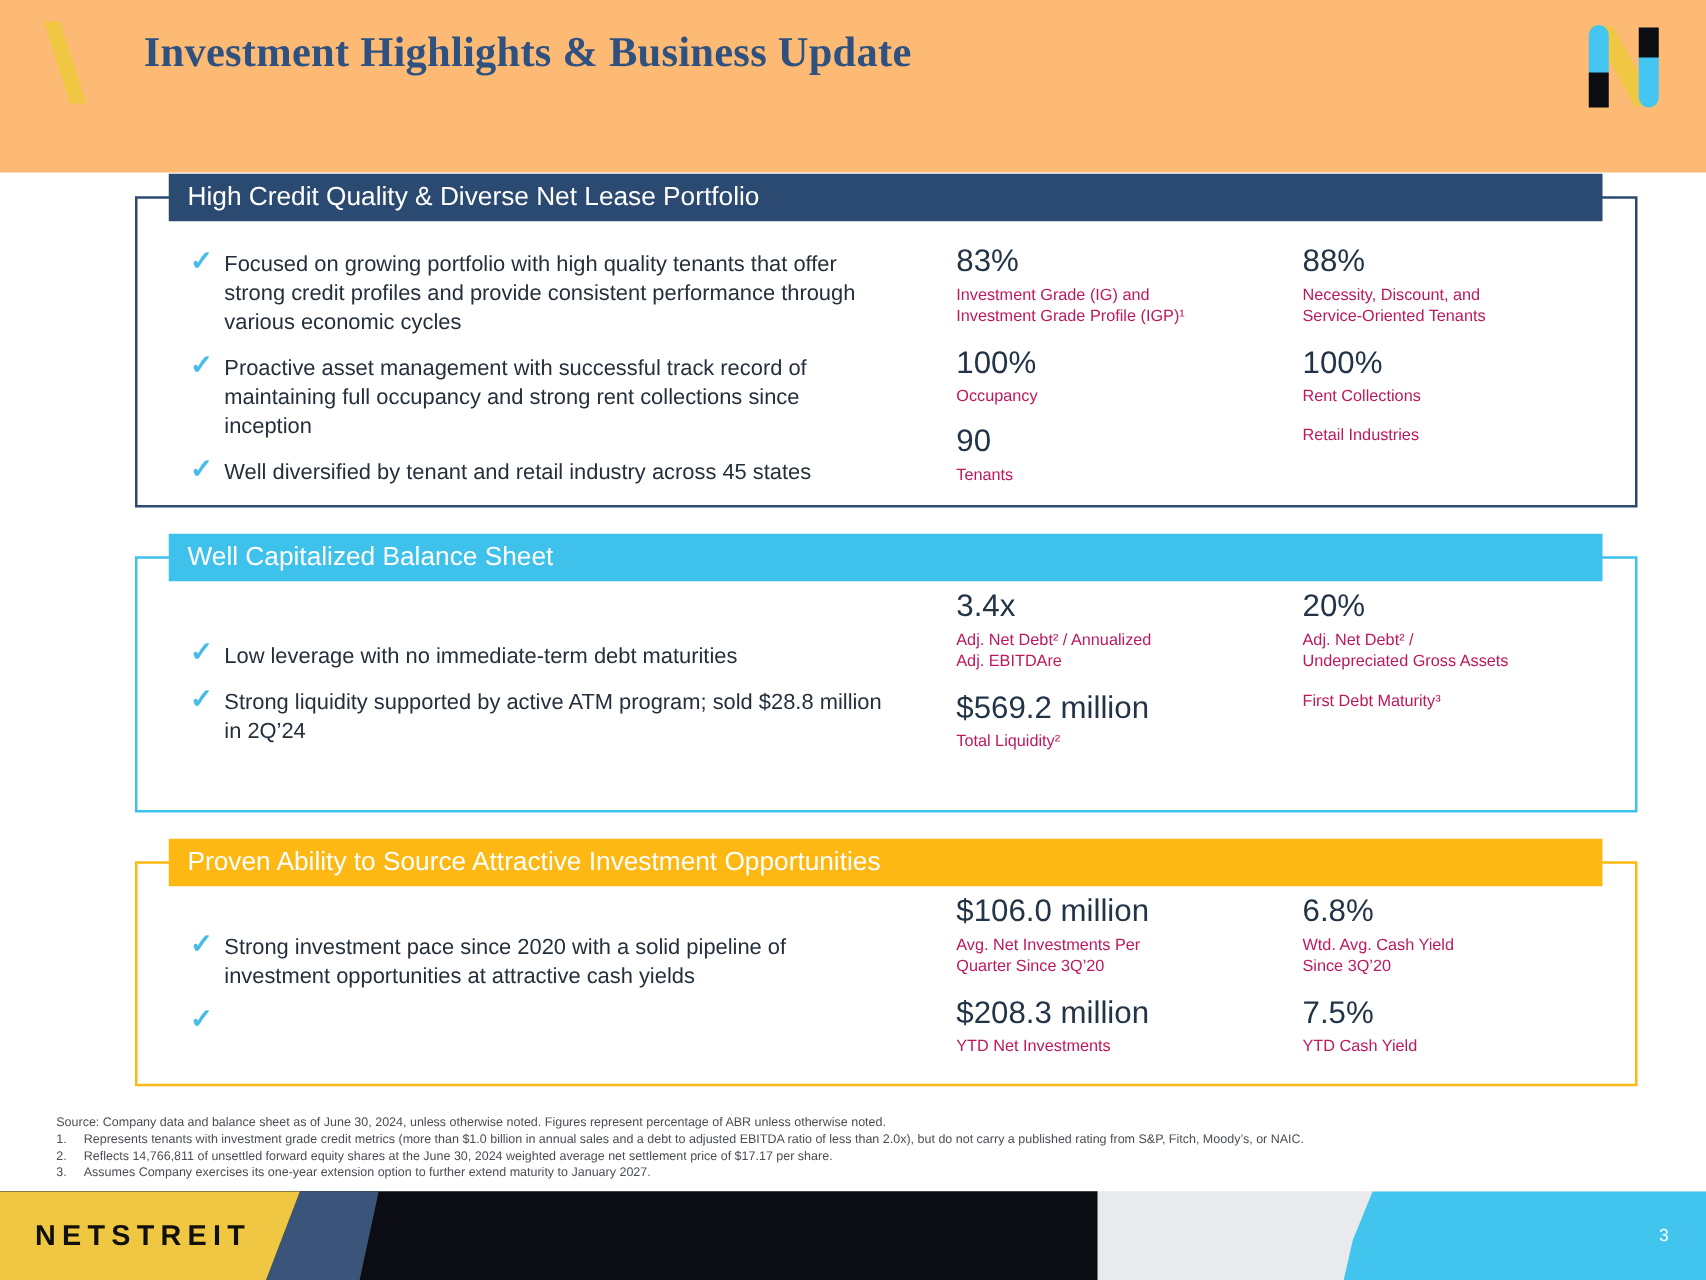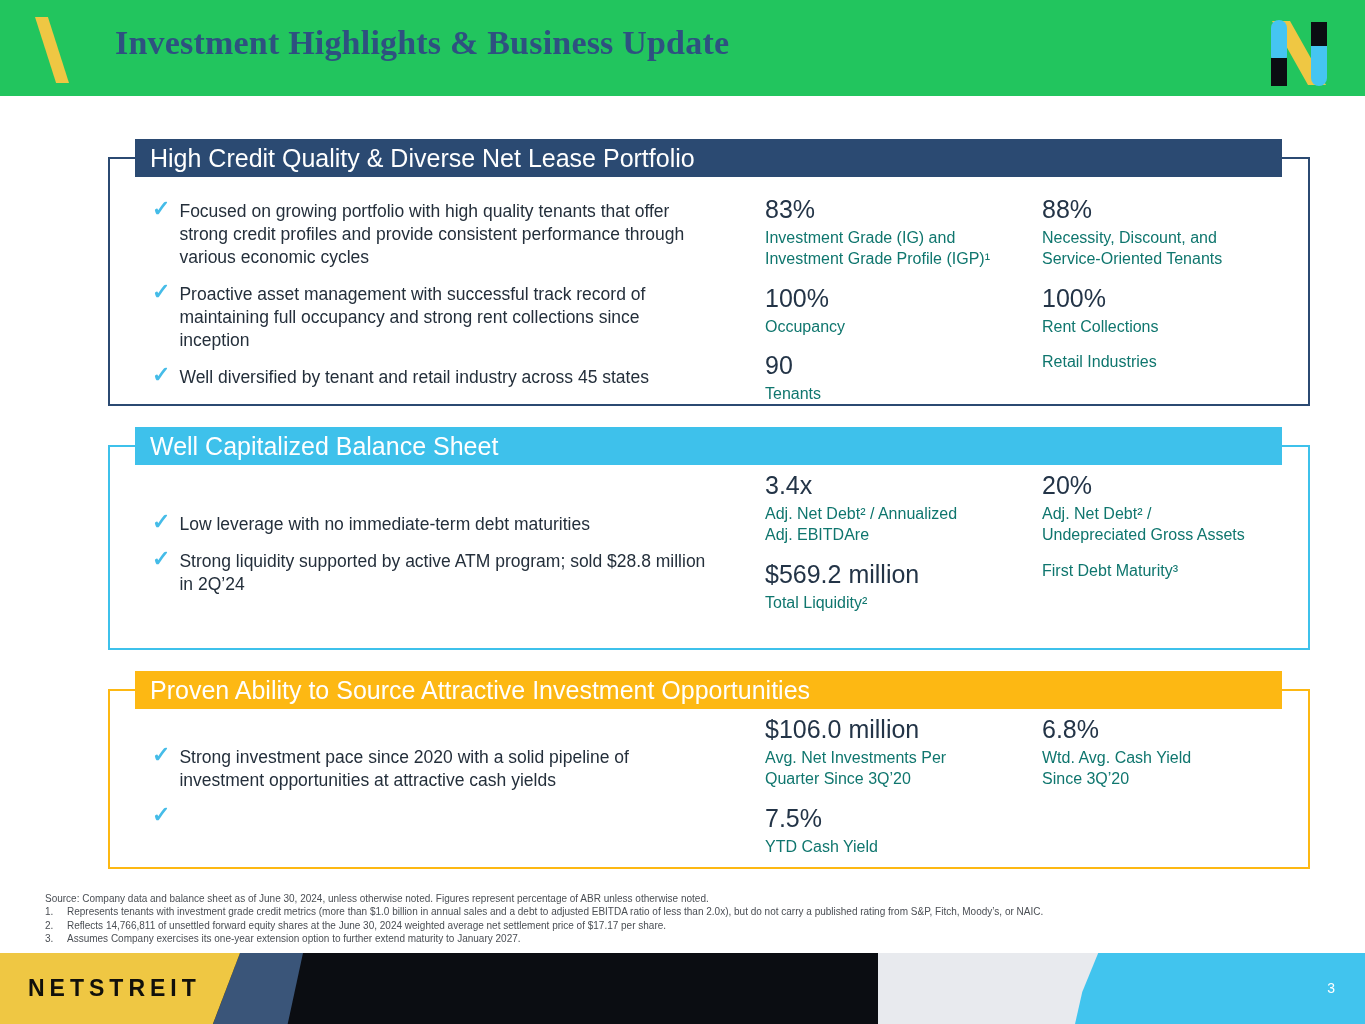--- a/index.html
+++ b/index.html
@@ -1,48 +1,48 @@
 <!DOCTYPE html>
 <html><head>
 <meta charset="utf-8">
 <style>
   * { margin:0; padding:0; box-sizing:border-box; }
   html,body { width:1365px; height:1024px; }
   body { font-family:"Liberation Sans", sans-serif; background:#ffffff; }
   .slide { position:relative; width:1365px; height:1024px; background:#ffffff; overflow:hidden; }
 
   
-  .topbar { position:relative; width:100%; height:96px; background:#22c55e; }
+  .topbar { position:relative; width:100%; height:138px; background:#fdba74; }
   .accent-shape { position:absolute; left:35px; top:17px; width:34px; height:66px;
     background:#EFC743; clip-path:polygon(0 0, 38% 0, 100% 100%, 62% 100%); }
   .page-title { position:absolute; left:115px; top:24px; font-family:"Liberation Serif", serif;
     font-weight:bold; font-size:34px; color:#2E5180; letter-spacing:0.2px; }
   .logo { position:absolute; right:33px; top:12px; }
 
   
   .content { position:absolute; left:108px; top:139px; width:1202px; }
   .panel { position:relative; padding-top:18px; margin-bottom:21px; }
   .panel-bar { position:absolute; top:0; left:27px; right:28px; height:38px; z-index:2;
-    background:var(--accent); color:#ffffff; font-size:25px; line-height:38px; padding-left:15px;
+    background:var(--accent); color:#ffffff; font-size:21px; line-height:38px; padding-left:15px;
     white-space:nowrap; overflow:hidden; }
   .panel-box { border:2px solid var(--accent); background:#ffffff; display:flex; }
   .s1 .panel-box { height:249px; padding-top:36px; }
   .s2 .panel-box { height:205px; padding-top:24px; }
   .s3 .panel-box { height:180px; padding-top:24px; }
 
   .bullets { flex:0 0 655px; padding-left:42px; display:flex; flex-direction:column;
     justify-content:center; gap:14px; padding-bottom:10px; }
   .bullet { display:flex; align-items:flex-start; }
   .check { color:#45BCE8; font-size:22px; font-weight:bold; line-height:1;
     margin-right:9px; margin-top:-2px; flex-shrink:0; }
   .bullet-text { max-width:532px; font-size:17.5px; line-height:1.31; color:#242F3B; }
 
   .stats { display:grid; grid-template-columns:277px 1fr; row-gap:14px; align-content:start; }
   .stat-value { font-size:25px; color:#233447; line-height:1.12; margin-bottom:4px; }
-  .stat-label { font-size:16px; color:#0f766e; line-height:1.33; white-space:pre-line; }
+  .stat-label { font-size:13px; color:#be185d; line-height:1.33; white-space:pre-line; }
 
   
   .footnotes { position:absolute; left:45px; top:892px; width:1300px;
     font-size:10px; line-height:13.3px; color:#4A4E54; }
   .fn-row { display:flex; }
   .fn-num { width:22px; flex-shrink:0; }
 
   
   .footer { position:absolute; left:0; bottom:0; width:1365px; height:71px; background:#E8EAEE; }
   .footer-black { position:absolute; left:0; top:0; width:878px; height:71px; background:#0B0D12; }
@@ -174,20 +174,24 @@
             <div class="stat-value">$106.0 million</div>
             <div class="stat-label">Avg. Net Investments Per
 Quarter Since 3Q’20</div>
           </div>
           <div class="stat">
             <div class="stat-value">6.8%</div>
             <div class="stat-label">Wtd. Avg. Cash Yield
 Since 3Q’20</div>
           </div>
           <div class="stat">
+            <div class="stat-value">$208.3 million</div>
+            <div class="stat-label">YTD Net Investments</div>
+          </div>
+          <div class="stat">
             <div class="stat-value">7.5%</div>
             <div class="stat-label">YTD Cash Yield</div>
           </div>
         </div>
       </div>
     </section>
   </div>
 
   <div class="footnotes">
     <div class="fn-row">

